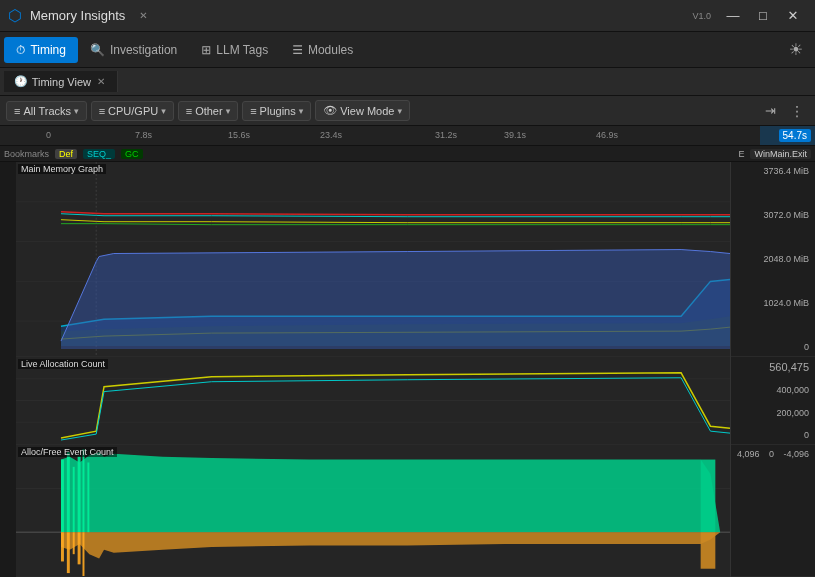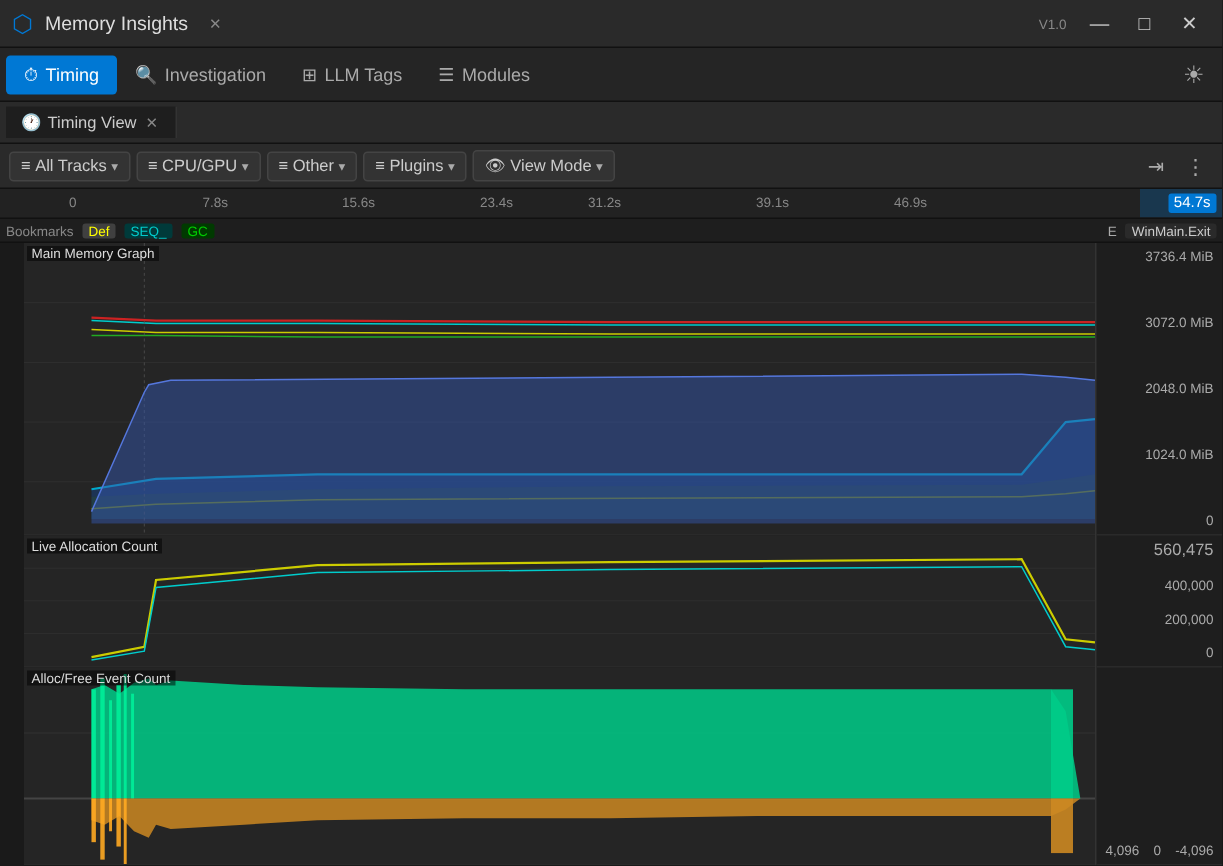--- a/index.html
+++ b/index.html
@@ -246,21 +246,20 @@
       z-index: 2;
       background: rgba(0,0,0,0.4);
       padding: 0 2px;
     }
     .axis-section {
       display: flex;
       flex-direction: column;
       justify-content: space-between;
       padding: 2px 4px;
       border-bottom: 1px solid #2a2a2a;
-      align-items: flex-end;
     }
     .axis-label {
       font-size: 9px;
       color: #aaa;
       text-align: right;
     }
 
     
     svg.chart-svg {
       display: block;
@@ -345,21 +344,21 @@
     <button class="toolbar-icon-btn" style="font-size:13px;">⇥</button>
     <button class="toolbar-icon-btn" style="font-size:14px;">⋮</button>
   </div>
 </div>
 
 <div id="ruler" style="height:20px;background:#222;position:relative;overflow:hidden;border-bottom:1px solid #111;">
   <span class="ruler-tick" style="left:46px;">0</span>
   <span class="ruler-tick" style="left:135px;">7.8s</span>
   <span class="ruler-tick" style="left:228px;">15.6s</span>
   <span class="ruler-tick" style="left:320px;">23.4s</span>
-  <span class="ruler-tick" style="left:392px;">31.2s</span>
+  <span class="ruler-tick" style="left:435px;">31.2s</span>
   <span class="ruler-tick" style="left:504px;">39.1s</span>
   <span class="ruler-tick" style="left:596px;">46.9s</span>
   <div class="ruler-highlight" style="position:absolute;right:0;width:55px;background:#0078d4;opacity:0.25;height:100%;"></div>
   <span class="ruler-time-label" style="position:absolute;right:4px;top:3px;font-size:10px;color:#fff;background:#0078d4;padding:1px 4px;border-radius:2px;">54.7s</span>
 </div>
 
 <div id="bookmarks-bar" style="background:#1e1e1e;height:16px;display:flex;align-items:center;padding:0 4px;font-size:9px;color:#888;border-bottom:1px solid #111;gap:6px;overflow:hidden;">
   <span class="bm-label">Bookmarks</span>
   <span class="bm-tag bm-def" style="background:#404040;color:#ffff00;padding:0 4px;border-radius:2px;">Def</span>
   <span class="bm-tag bm-seq" style="background:#003a3a;color:#00cccc;padding:0 4px;border-radius:2px;">SEQ_</span>

